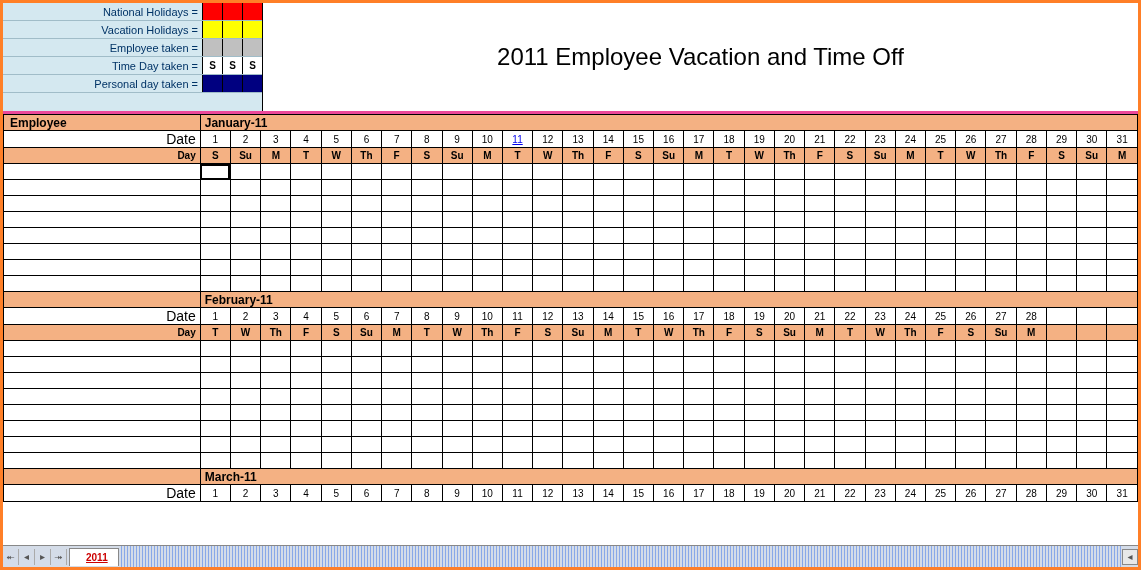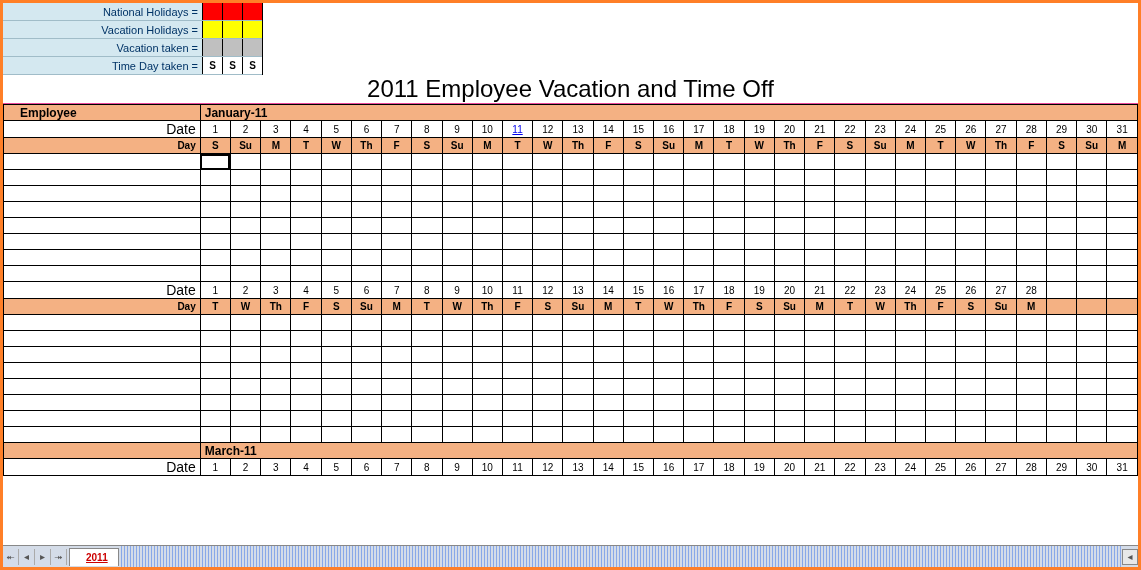--- a/index.html
+++ b/index.html
@@ -9,22 +9,21 @@
     font-size: 11px;
     background: #fff;
     border: 3px solid #ff7f27;
     width: 1141px;
     height: 570px;
     overflow: hidden;
     position: relative;
   }
   .top-area {
     display: flex;
-    border-bottom: 1px solid #ec4899;
-    flex-direction: column;
+    border-bottom: 3px solid #ec4899;
   }
   .legend {
     width: 260px;
     background: #d4e8f0;
     border-right: 1px solid #000;
   }
   .legend-row {
     display: flex;
     align-items: center;
     height: 18px;
@@ -80,21 +79,21 @@
     background: #f4b183;
     font-weight: bold;
     text-align: left;
     padding-left: 4px;
     font-size: 12px;
   }
   .emp-header {
     background: #f4b183;
     font-weight: bold;
     text-align: left;
-    padding-left: 16px;
+    padding-left: 6px;
     font-size: 12px;
   }
   .right-label {
     text-align: right;
     padding-right: 4px;
     font-size: 14px;
   }
   .day-name {
     background: #f4b183;
     font-weight: bold;
@@ -180,33 +179,41 @@
       </div>
       <div class="legend-row">
         <div class="legend-label">Vacation Holidays =</div>
         <div class="legend-swatch">
           <div class="swatch-cell" style="background: rgb(255, 255, 0);"></div>
           <div class="swatch-cell" style="background: rgb(255, 255, 0);"></div>
           <div class="swatch-cell" style="background: rgb(255, 255, 0);"></div>
         </div>
       </div>
       <div class="legend-row">
-        <div class="legend-label">Vacation taken =</div>
+        <div class="legend-label">Employee taken =</div>
         <div class="legend-swatch">
           <div class="swatch-cell" style="background: rgb(192, 192, 192);"></div>
           <div class="swatch-cell" style="background: rgb(192, 192, 192);"></div>
           <div class="swatch-cell" style="background: rgb(192, 192, 192);"></div>
         </div>
       </div>
       <div class="legend-row">
         <div class="legend-label">Time Day taken =</div>
         <div class="legend-swatch">
           <div class="swatch-cell" style="background: rgb(255, 255, 255);">S</div>
           <div class="swatch-cell" style="background: rgb(255, 255, 255);">S</div>
           <div class="swatch-cell" style="background: rgb(255, 255, 255);">S</div>
+        </div>
+      </div>
+      <div class="legend-row">
+        <div class="legend-label">Personal day taken =</div>
+        <div class="legend-swatch">
+          <div class="swatch-cell" style="background: rgb(0, 0, 128);"></div>
+          <div class="swatch-cell" style="background: rgb(0, 0, 128);"></div>
+          <div class="swatch-cell" style="background: rgb(0, 0, 128);"></div>
         </div>
       </div>
     </div>
   <div class="title-area">2011 Employee Vacation and Time Off</div>
 </div>
 
 <div class="calendar-wrap">
   <table id="calendar-table">
     <colgroup>
       <col class="emp-col">
@@ -581,20 +588,24 @@
           <td></td>
           <td></td>
           <td></td>
           <td></td>
           <td></td>
           <td></td>
           <td></td>
           <td></td>
         </tr>
         <tr>
+          <td class="month-header"></td>
+          <td class="month-header" colspan="31">February-11</td>
+        </tr>
+        <tr>
           <td class="right-label">Date</td>
           <td class="date-num">1</td>
           <td class="date-num">2</td>
           <td class="date-num">3</td>
           <td class="date-num">4</td>
           <td class="date-num">5</td>
           <td class="date-num">6</td>
           <td class="date-num">7</td>
           <td class="date-num">8</td>
           <td class="date-num">9</td>

